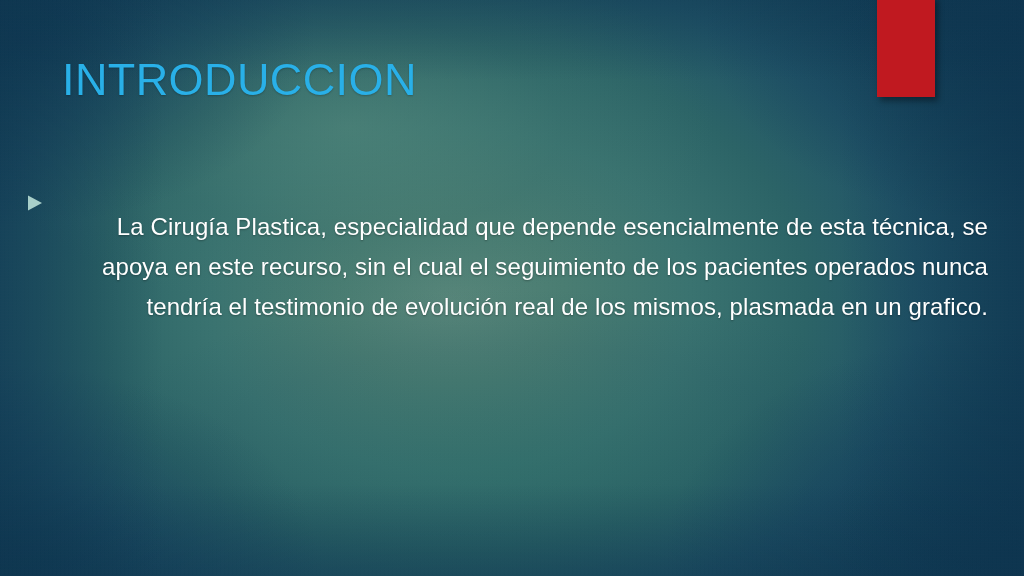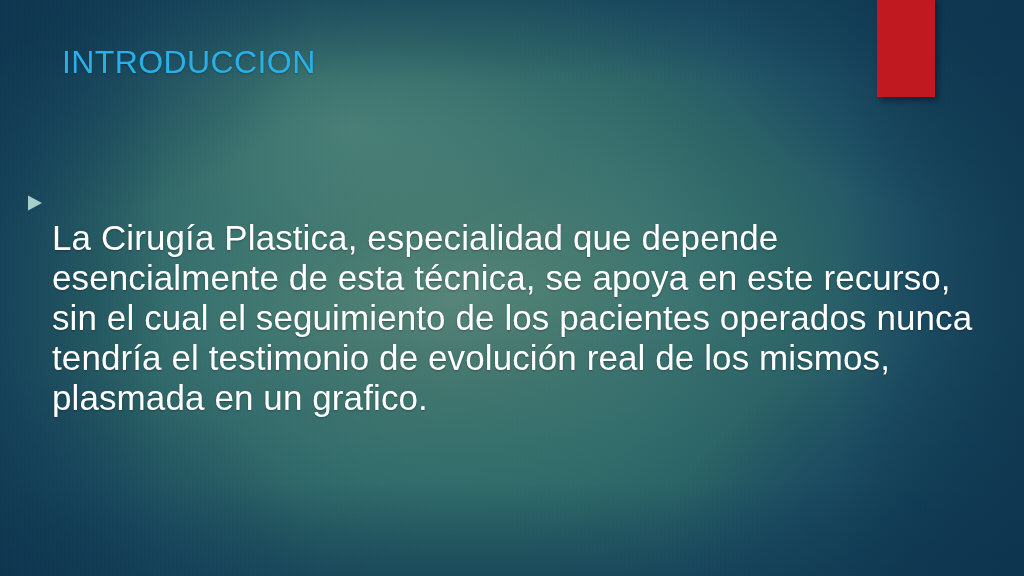--- a/index.html
+++ b/index.html
@@ -74,21 +74,21 @@
     background: #c01920;
     box-shadow: 3px 4px 6px rgba(0,0,0,0.38);
   }
 
   
   #title {
     position: absolute;
     left: 62px;
     top: 23px;
     color: #29b0e8;
-    font-size: 32px;
+    font-size: 45px;
     font-weight: 400;
     letter-spacing: 0.4px;
     line-height: 1.18;
     white-space: nowrap;
     text-shadow: 0 1px 2px rgba(0,0,0,0.22);
   }
 
   
   #body-block {
     position: absolute;
@@ -104,25 +104,26 @@
     flex: 0 0 auto;
     width: 18px;
     height: 18px;
     margin-top: 11px;
     margin-right: 8px;
   }
   #bullet-marker svg { display: block; }
   #body-text {
     flex: 1 1 auto;
     color: #ffffff;
-    font-size: 35px;
+    font-size: 24px;
     font-weight: 400;
     line-height: 40px;
     letter-spacing: 0.1px;
     text-shadow: 0 1px 2px rgba(0,0,0,0.30);
+    text-align: right;
   }
 </style>
 </head>
 <body>
 
 <div id="slide">
 
   <div class="bg-layer bg-glow-main"></div>
   <div class="bg-layer bg-glow-upper"></div>
   <div class="bg-layer bg-glow-lower"></div>

